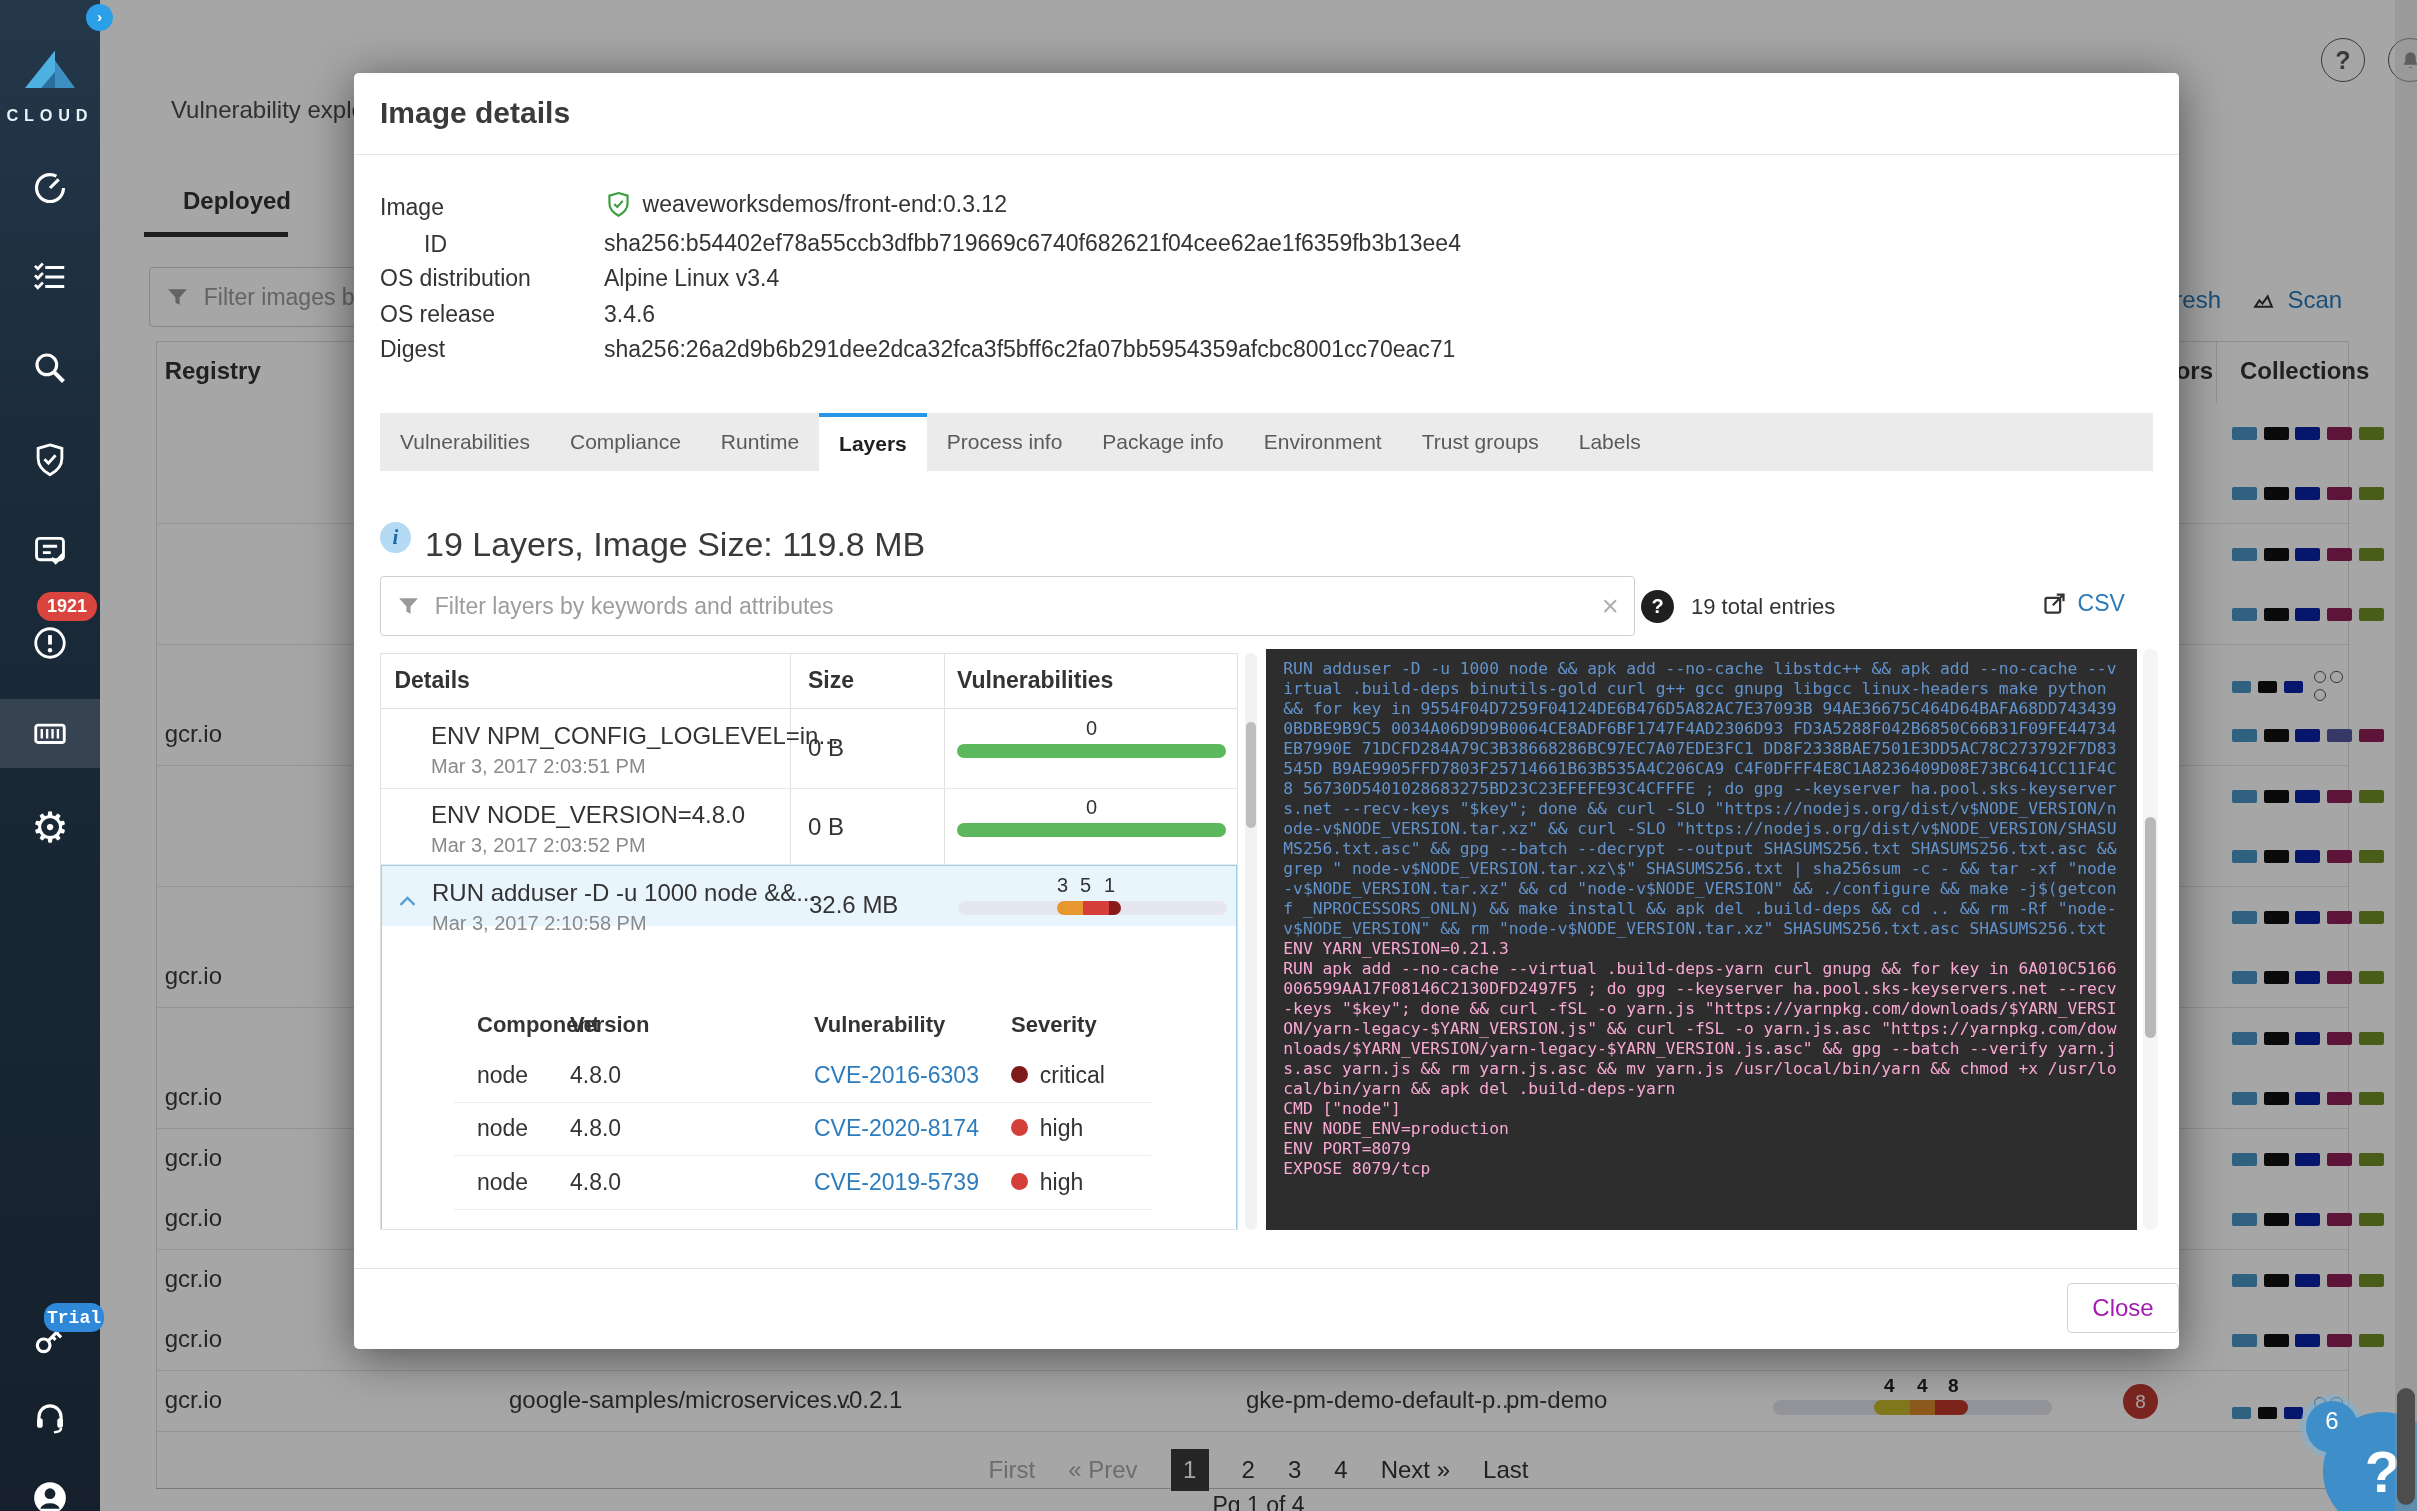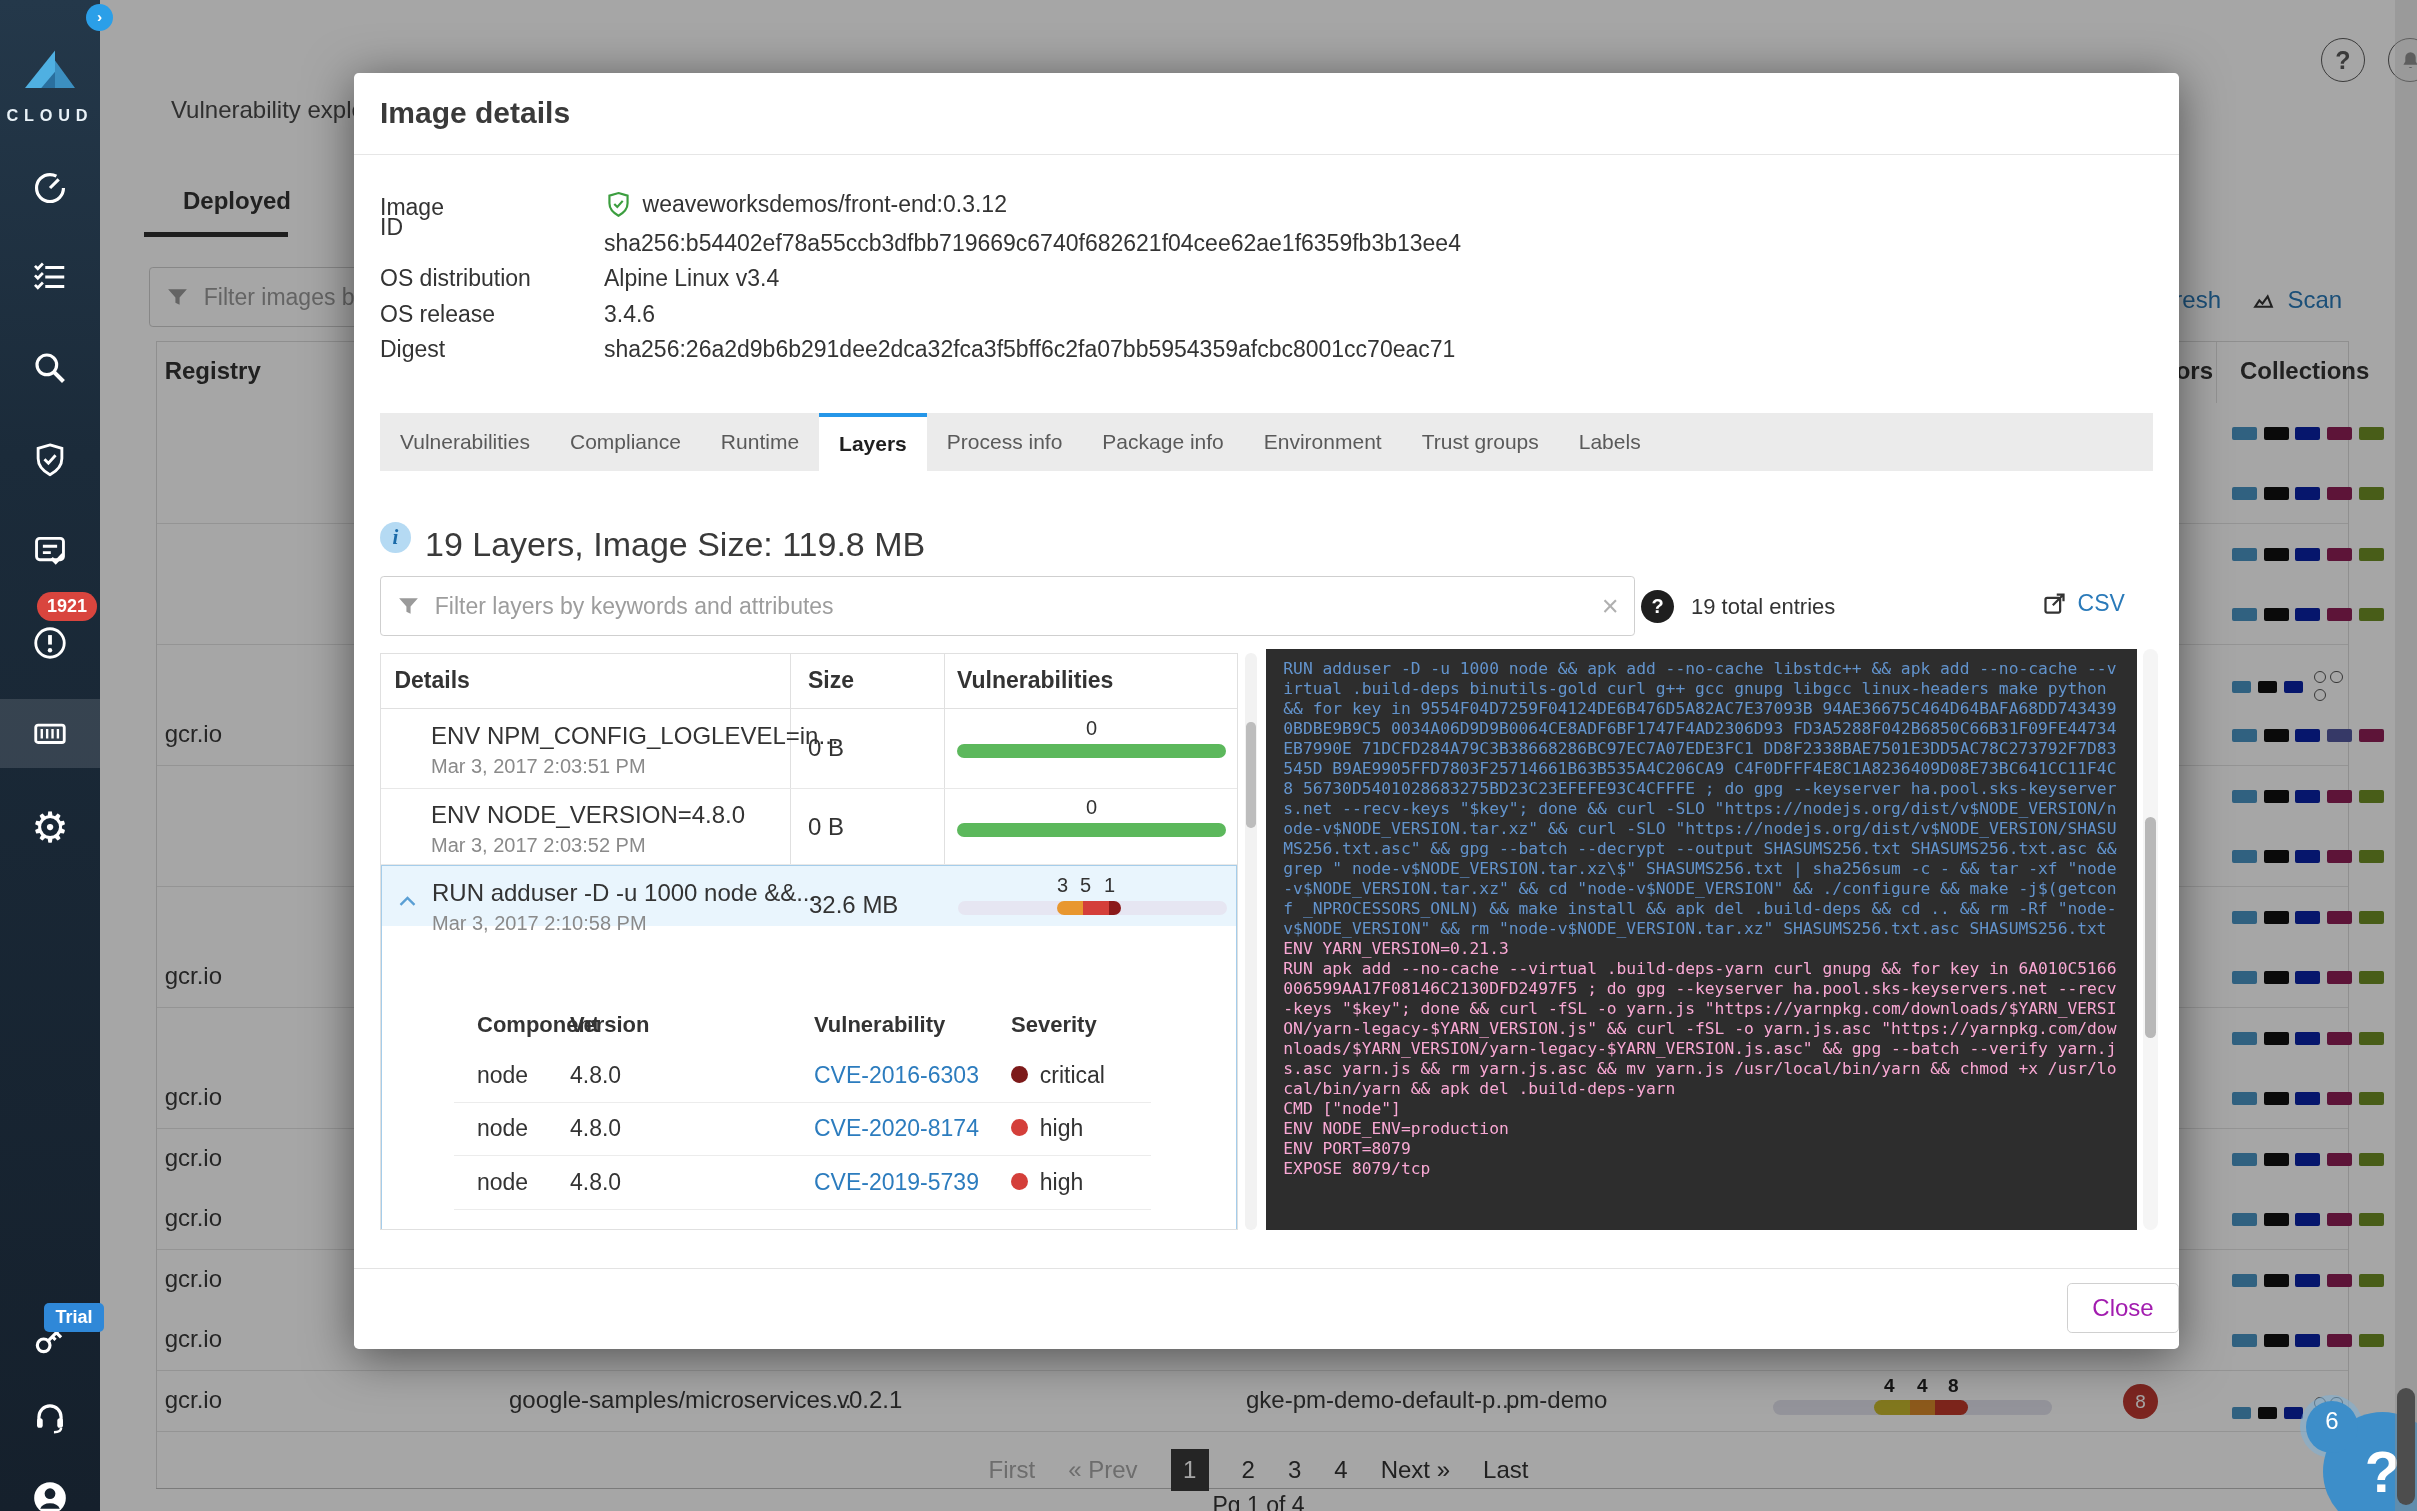--- a/index.html
+++ b/index.html
@@ -12,22 +12,22 @@
   .sb-item { position:absolute; left:0; width:100px; height:67px; display:flex; align-items:center; justify-content:center; }
   .sb-item svg { width:38px; height:38px; }
   .sb-active-band { position:absolute; left:0; top:699px; width:100px; height:69px; background:rgba(255,255,255,.13); }
   .logo-wrap { position:absolute; left:0; top:48px; width:100px; text-align:center; }
   .logo-wrap svg { width:60px; height:50px; }
   .logo-text { color:#e9f2f8; font-size:16.3px; letter-spacing:5.8px; margin-top:3.8px; font-weight:bold; }
   .expand-badge { position:absolute; left:86px; top:3.8px; width:27px; height:27px; border-radius:50%;
     background:#2b9fe8; color:#fff; font-size:15.4px; font-weight:bold; display:flex; align-items:center; justify-content:center; z-index:65;}
   .count-badge { position:absolute; left:37px; top:592px; min-width:60px; height:29px; border-radius:14.4px;
     background:#d9453e; color:#fff; font-size:18px; font-weight:bold; display:flex; align-items:center; justify-content:center; z-index:62;}
-  .trial-badge { position:absolute; left:44px; top:1303px; width:60px; height:29px; border-radius:5px;
-    background:#2f88d8; color:#fff; font-size:18px; font-weight:bold; display:flex; align-items:center; justify-content:center; z-index:62;}
+  .trial-badge { position:absolute; left:44px; top:1303px; width:60px; height:29px; border-radius:13px;
+    background:#2f88d8; color:#fff; font-size:18px; font-weight:bold; display:flex; align-items:center; justify-content:center; z-index:62;font-family:Liberation Mono, monospace;}
   .gear-glyph { color:#fff; font-size:42px; font-family:"DejaVu Sans", sans-serif; }
 
   
   .main { position:absolute; left:100px; top:0; width:2317px; height:1511px; background:#ffffff; }
   .page-title { position:absolute; left:71px; top:27px; font-size:37px; color:#3a3a3a; }
   .page-subtitle { position:absolute; left:71px; top:96px; font-size:24px; color:#4a4a4a; }
   .top-icon { position:absolute; top:38px; width:44px; height:44px; border-radius:50%; border:1.9px solid #5a5a5a;
     display:flex; align-items:center; justify-content:center; color:#5a5a5a; font-size:25px; font-weight:bold; }
   .bg-tab { position:absolute; top:187px; font-size:24px; font-weight:bold; color:#333; }
   .bg-tab.inactive { color:#6b6b6b; font-weight:normal; }
@@ -457,21 +457,21 @@
     <div class="modal-hline"></div>
 
     <div class="meta-label" style="top:121px;">Image</div>
     <div class="meta-value" style="top:117px;">
       <svg viewBox="0 0 24 24" width="29" height="29">
           <path d="M12 2.5l7.5 2.2v6.3c0 5-3.7 8.2-7.5 10.3C8.2 19.2 4.5 16 4.5 11V4.7z" fill="none" stroke="#3c9e3f" stroke-width="1.8"></path>
           <path d="M8.5 11.5l2.5 2.5 4.5-5" fill="none" stroke="#3c9e3f" stroke-width="1.8"></path>
         </svg>
       <span>weaveworksdemos/front-end:0.3.12</span>
     </div>
-    <div class="meta-label" style="top:141px;">ID</div>
+    <div class="meta-label" style="top:158px;margin-left:44px;">ID</div>
     <div class="meta-value" style="top:157px;">sha256:b54402ef78a55ccb3dfbb719669c6740f682621f04cee62ae1f6359fb3b13ee4</div>
     <div class="meta-label" style="top:192px;">OS distribution</div>
     <div class="meta-value" style="top:192px;">Alpine Linux v3.4</div>
     <div class="meta-label" style="top:228px;">OS release</div>
     <div class="meta-value" style="top:228px;">3.4.6</div>
     <div class="meta-label" style="top:263px;">Digest</div>
     <div class="meta-value" style="top:263px;">sha256:26a2d9b6b291dee2dca32fca3f5bff6c2fa07bb5954359afcbc8001cc70eac71</div>
 
     <div class="tabsbar">
       <div class="mtab">Vulnerabilities</div>

